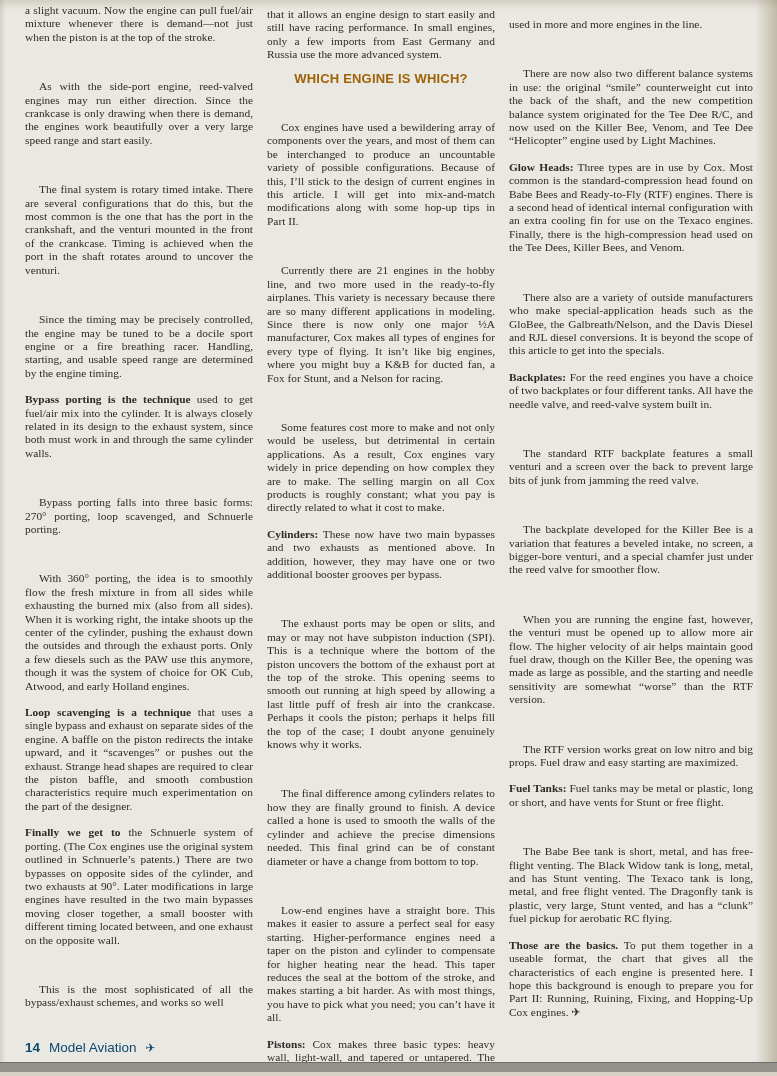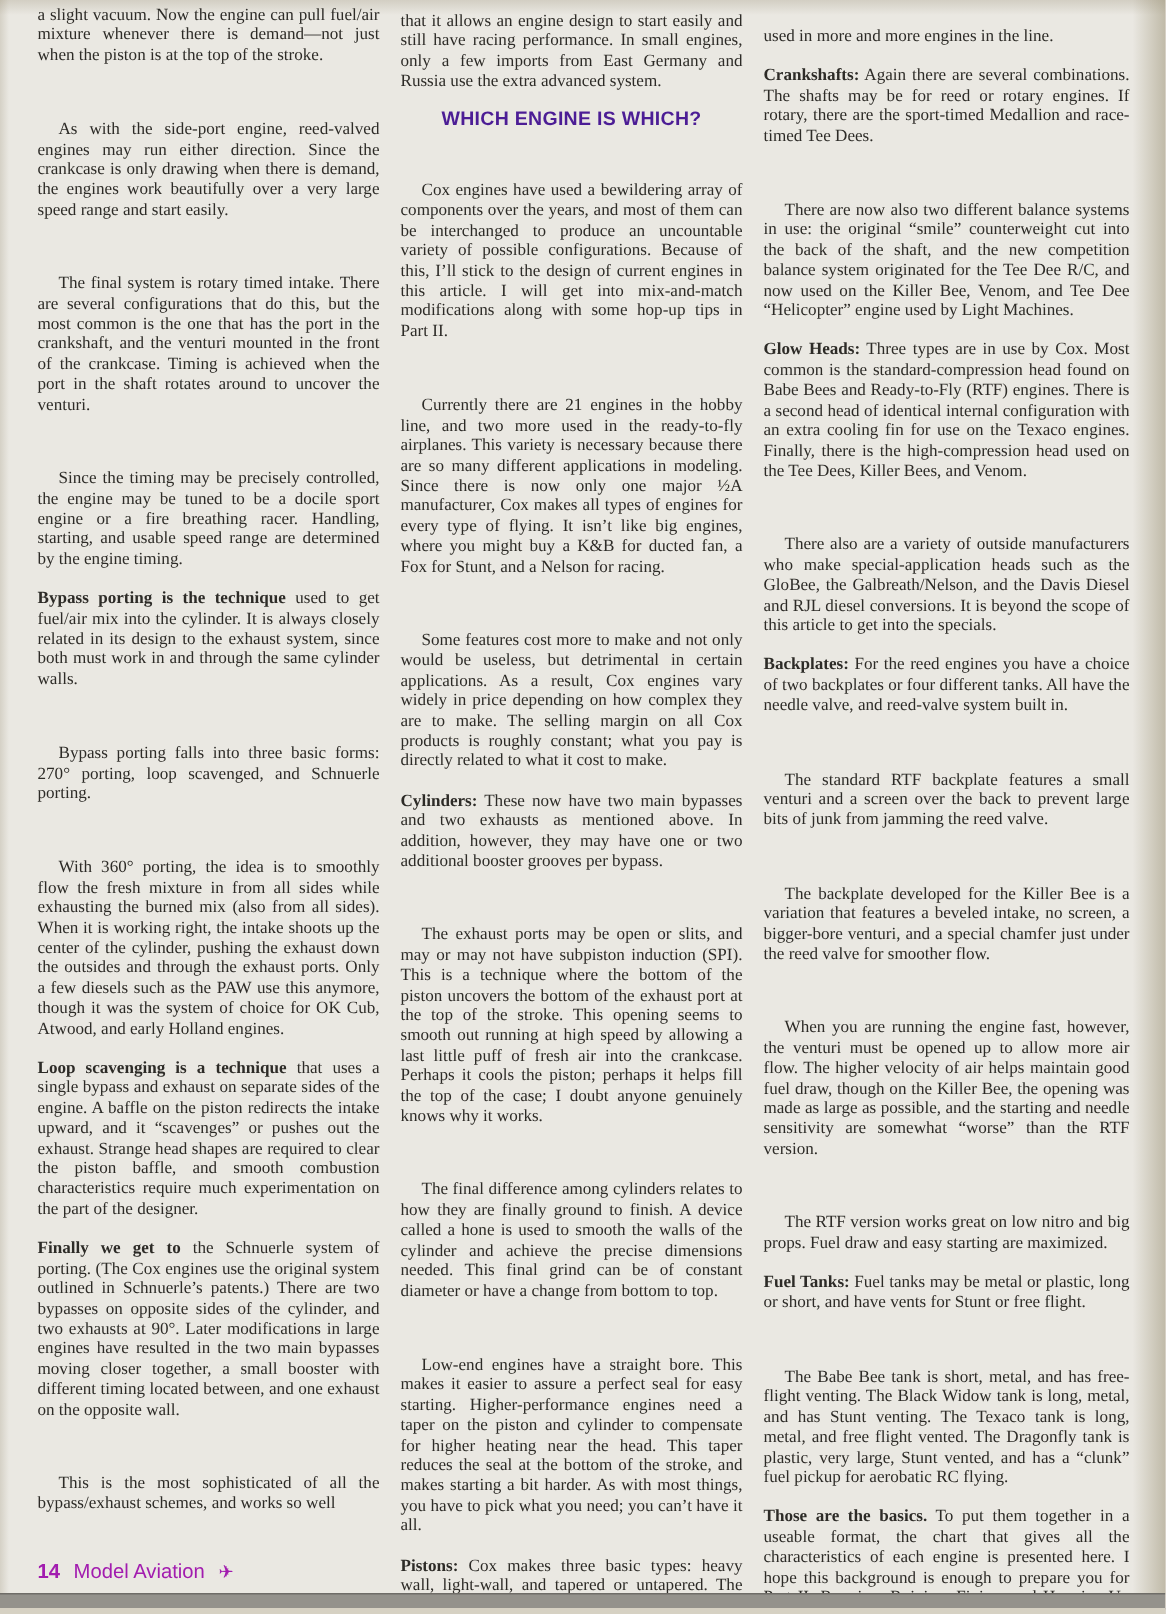--- a/index.html
+++ b/index.html
@@ -8,23 +8,23 @@
   .content{position:absolute;left:25px;top:4px;display:flex;gap:14px;}
   .col{text-align:justify;font-size:11.4px;line-height:13.4px;}
   .col-1{width:228px;}
   .col-2{width:228px;padding-top:4px;}
   .col-3{width:244px;padding-top:14px;}
   .col p{margin:0;}
   p.indent{text-indent:14px;margin-top:36px;}
   p.spaced{margin-top:13px;}
   .lead{font-weight:bold;}
   p.heading{font-family:"Liberation Sans", sans-serif;font-weight:bold;font-size:13px;
-        text-align:center;margin:10px 0 3px;text-indent:0;letter-spacing:.2px;color:#4c1d95;}
+        text-align:center;margin:10px 0 3px;text-indent:0;letter-spacing:.2px;color:#a16207;}
   .footer{position:absolute;left:25px;top:1040px;font-family:"Liberation Sans", sans-serif;
-        font-size:13.5px;color:#a21caf;display:flex;gap:9px;align-items:baseline;}
+        font-size:13.5px;color:#0c4a6e;display:flex;gap:9px;align-items:baseline;}
   .page-num{font-weight:bold;}
   .plane{font-size:12px;}
   .bottom-bar{position:absolute;left:0;top:1062px;width:777px;height:9px;background:#94928c;
         border-top:1px solid #6f6d68;border-bottom:1px solid #7c7a75;}
   .bottom-tan{position:absolute;left:0;top:1072px;width:777px;height:4px;background:#d6d1c3;}
   .right-edge{position:absolute;right:0;top:0;width:22px;height:1062px;
         background:linear-gradient(to right, rgba(160,150,120,0), rgba(150,140,110,0.5));}
   .top-edge{position:absolute;left:0;top:0;width:777px;height:10px;
         background:linear-gradient(to bottom, rgba(150,140,115,0.28), rgba(150,140,115,0));}
   .left-edge{position:absolute;left:0;top:0;width:6px;height:1062px;
@@ -44,34 +44,33 @@
         <p class="indent">The final system is rotary timed intake. There are several configurations that do this, but the most common is the one that has the port in the crankshaft, and the venturi mounted in the front of the crankcase. Timing is achieved when the port in the shaft rotates around to uncover the venturi.</p>
         <p class="indent">Since the timing may be precisely controlled, the engine may be tuned to be a docile sport engine or a fire breathing racer. Handling, starting, and usable speed range are determined by the engine timing.</p>
         <p class="spaced"><span class="lead">Bypass porting is the technique</span> used to get fuel/air mix into the cylinder. It is always closely related in its design to the exhaust system, since both must work in and through the same cylinder walls.</p>
         <p class="indent">Bypass porting falls into three basic forms: 270° porting, loop scavenged, and Schnuerle porting.</p>
         <p class="indent">With 360° porting, the idea is to smoothly flow the fresh mixture in from all sides while exhausting the burned mix (also from all sides). When it is working right, the intake shoots up the center of the cylinder, pushing the exhaust down the outsides and through the exhaust ports. Only a few diesels such as the PAW use this anymore, though it was the system of choice for OK Cub, Atwood, and early Holland engines.</p>
         <p class="spaced"><span class="lead">Loop scavenging is a technique</span> that uses a single bypass and exhaust on separate sides of the engine. A baffle on the piston redirects the intake upward, and it “scavenges” or pushes out the exhaust. Strange head shapes are required to clear the piston baffle, and smooth combustion characteristics require much experimentation on the part of the designer.</p>
         <p class="spaced"><span class="lead">Finally we get to</span> the Schnuerle system of porting. (The Cox engines use the original system outlined in Schnuerle’s patents.) There are two bypasses on opposite sides of the cylinder, and two exhausts at 90°. Later modifications in large engines have resulted in the two main bypasses moving closer together, a small booster with different timing located between, and one exhaust on the opposite wall.</p>
         <p class="indent">This is the most sophisticated of all the bypass/exhaust schemes, and works so well</p>
       </div>
     <div class="col col-2">
-        <p>that it allows an engine design to start easily and still have racing performance. In small engines, only a few imports from East Germany and Russia use the extra advanced system.</p>
+        <p>that it allows an engine design to start easily and still have racing performance. In small engines, only a few imports from East Germany and Russia use the more advanced system.</p>
         <p class="heading">WHICH ENGINE IS WHICH?</p>
         <p class="indent">Cox engines have used a bewildering array of components over the years, and most of them can be interchanged to produce an uncountable variety of possible configurations. Because of this, I’ll stick to the design of current engines in this article. I will get into mix-and-match modifications along with some hop-up tips in Part II.</p>
         <p class="indent">Currently there are 21 engines in the hobby line, and two more used in the ready-to-fly airplanes. This variety is necessary because there are so many different applications in modeling. Since there is now only one major ½A manufacturer, Cox makes all types of engines for every type of flying. It isn’t like big engines, where you might buy a K&amp;B for ducted fan, a Fox for Stunt, and a Nelson for racing.</p>
         <p class="indent">Some features cost more to make and not only would be useless, but detrimental in certain applications. As a result, Cox engines vary widely in price depending on how complex they are to make. The selling margin on all Cox products is roughly constant; what you pay is directly related to what it cost to make.</p>
         <p class="spaced"><span class="lead">Cylinders:</span> These now have two main bypasses and two exhausts as mentioned above. In addition, however, they may have one or two additional booster grooves per bypass.</p>
         <p class="indent">The exhaust ports may be open or slits, and may or may not have subpiston induction (SPI). This is a technique where the bottom of the piston uncovers the bottom of the exhaust port at the top of the stroke. This opening seems to smooth out running at high speed by allowing a last little puff of fresh air into the crankcase. Perhaps it cools the piston; perhaps it helps fill the top of the case; I doubt anyone genuinely knows why it works.</p>
         <p class="indent">The final difference among cylinders relates to how they are finally ground to finish. A device called a hone is used to smooth the walls of the cylinder and achieve the precise dimensions needed. This final grind can be of constant diameter or have a change from bottom to top.</p>
         <p class="indent">Low-end engines have a straight bore. This makes it easier to assure a perfect seal for easy starting. Higher-performance engines need a taper on the piston and cylinder to compensate for higher heating near the head. This taper reduces the seal at the bottom of the stroke, and makes starting a bit harder. As with most things, you have to pick what you need; you can’t have it all.</p>
         <p class="spaced"><span class="lead">Pistons:</span> Cox makes three basic types: heavy wall, light-wall, and tapered or untapered. The light-wall pistons were originally developed for the Killer Bee (high-performance reed-valve engine); as we gain experience with them, they will likely be</p>
       </div>
     <div class="col col-3">
         <p>used in more and more engines in the line.</p>
-        <p class="spaced"><span class="lead">Crankshafts:</span> Again there are several combinations. The shafts may be for reed or rotary engines. If rotary, there are the sport-timed Medallion and race-timed Tee Dees.</p>
         <p class="indent">There are now also two different balance systems in use: the original “smile” counterweight cut into the back of the shaft, and the new competition balance system originated for the Tee Dee R/C, and now used on the Killer Bee, Venom, and Tee Dee “Helicopter” engine used by Light Machines.</p>
         <p class="spaced"><span class="lead">Glow Heads:</span> Three types are in use by Cox. Most common is the standard-compression head found on Babe Bees and Ready-to-Fly (RTF) engines. There is a second head of identical internal configuration with an extra cooling fin for use on the Texaco engines. Finally, there is the high-compression head used on the Tee Dees, Killer Bees, and Venom.</p>
         <p class="indent">There also are a variety of outside manufacturers who make special-application heads such as the GloBee, the Galbreath/Nelson, and the Davis Diesel and RJL diesel conversions. It is beyond the scope of this article to get into the specials.</p>
         <p class="spaced"><span class="lead">Backplates:</span> For the reed engines you have a choice of two backplates or four different tanks. All have the needle valve, and reed-valve system built in.</p>
         <p class="indent">The standard RTF backplate features a small venturi and a screen over the back to prevent large bits of junk from jamming the reed valve.</p>
         <p class="indent">The backplate developed for the Killer Bee is a variation that features a beveled intake, no screen, a bigger-bore venturi, and a special chamfer just under the reed valve for smoother flow.</p>
         <p class="indent">When you are running the engine fast, however, the venturi must be opened up to allow more air flow. The higher velocity of air helps maintain good fuel draw, though on the Killer Bee, the opening was made as large as possible, and the starting and needle sensitivity are somewhat “worse” than the RTF version.</p>
         <p class="indent">The RTF version works great on low nitro and big props. Fuel draw and easy starting are maximized.</p>
         <p class="spaced"><span class="lead">Fuel Tanks:</span> Fuel tanks may be metal or plastic, long or short, and have vents for Stunt or free flight.</p>
         <p class="indent">The Babe Bee tank is short, metal, and has free-flight venting. The Black Widow tank is long, metal, and has Stunt venting. The Texaco tank is long, metal, and free flight vented. The Dragonfly tank is plastic, very large, Stunt vented, and has a “clunk” fuel pickup for aerobatic RC flying.</p>

